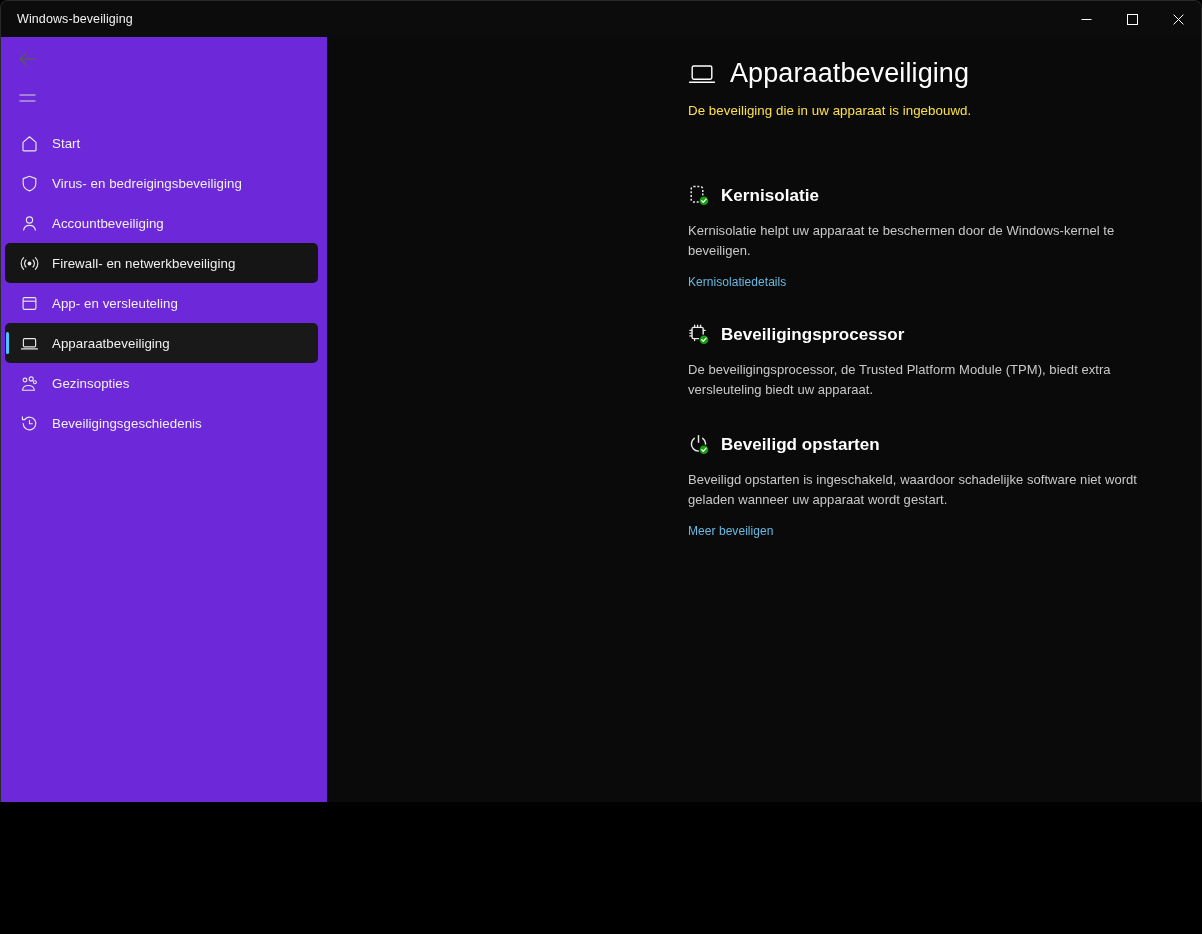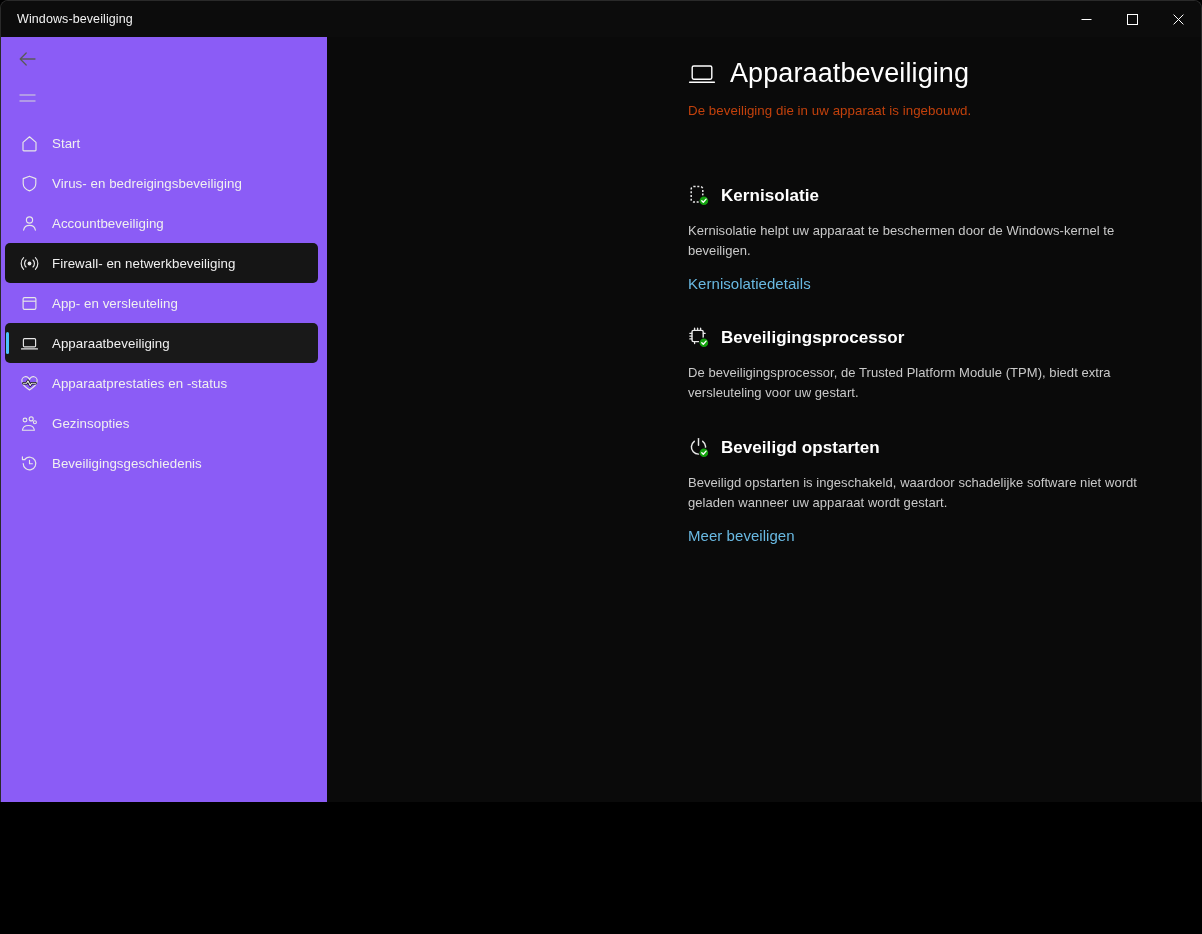--- a/index.html
+++ b/index.html
@@ -62,21 +62,21 @@
     top: 36px; left: 0;
     width: 1200px;
     height: 896px;
     display: flex;
   }
 
   
   #sidebar {
     width: 326px;
     height: 100%;
-    background: #8b5cf6;
+    background: #6d28d9;
     position: relative;
     flex: 0 0 326px;
   }
 
   .nav-top-btn {
     width: 40px;
     height: 36px;
     display: flex;
     align-items: center;
     justify-content: center;
@@ -169,21 +169,21 @@
   #page-title {
     font-size: 27px;
     font-weight: 300;
     color: #ffffff;
     letter-spacing: 0.1px;
     white-space: nowrap;
   }
   #page-subtitle {
     margin-top: 14px;
     font-size: 13.3px;
-    color: #c2410c;
+    color: #fde047;
     letter-spacing: 0.05px;
   }
 
   #sections {
     position: absolute;
     left: 361px;
     top: 148px;
     width: 500px;
   }
   .section { margin-bottom: 34px; }
@@ -203,21 +203,21 @@
   .section-desc {
     font-size: 13px;
     line-height: 1.56;
     color: #c9c9c9;
     letter-spacing: 0.05px;
     max-width: 492px;
   }
   .section-link {
     display: inline-block;
     margin-top: 13px;
-    font-size: 15px;
+    font-size: 12px;
     color: #69b9e2;
     text-decoration: none;
     letter-spacing: 0.05px;
   }
 </style>
 </head>
 <body>
 
 <div id="window">
 
@@ -322,31 +322,20 @@
           <span class="nav-accent"></span>
           <span class="nav-icon">
             <svg width="19" height="19" viewBox="0 0 19 19">
               <rect x="3.4" y="4.6" width="12.2" height="8.3" rx="1.1" fill="none" stroke="#e8e8e8" stroke-width="1.15"></rect>
               <line x1="1.5" y1="14.9" x2="17.5" y2="14.9" stroke="#e8e8e8" stroke-width="1.15" stroke-linecap="round"></line>
             </svg>
           </span>
           <span class="nav-label">Apparaatbeveiliging</span>
         </li>
 
-        <li class="nav-item">
-
-          <span class="nav-icon">
-            <svg width="19" height="19" viewBox="0 0 19 19">
-              <path d="M9.5 16 C4.4 12.4 2 10.2 2 7.4 A3.6 3.6 0 0 1 9.5 5.6 A3.6 3.6 0 0 1 17 7.4 C17 10.2 14.6 12.4 9.5 16 Z" fill="none" stroke="#e8e8e8" stroke-width="1.15" stroke-linejoin="round"></path>
-              <path d="M3.4 9.2 H6.6 L8 6.9 L10.2 11.4 L11.6 9.2 H15.5" fill="none" stroke="#0a0a0a" stroke-width="2.6" stroke-linejoin="round" stroke-linecap="round"></path>
-              <path d="M3.4 9.2 H6.6 L8 6.9 L10.2 11.4 L11.6 9.2 H15.5" fill="none" stroke="#e8e8e8" stroke-width="1.15" stroke-linejoin="round" stroke-linecap="round"></path>
-            </svg>
-          </span>
-          <span class="nav-label">Apparaatprestaties en -status</span>
-        </li>
 
         <li class="nav-item">
 
           <span class="nav-icon">
             <svg width="19" height="19" viewBox="0 0 19 19">
               <circle cx="5.0" cy="6.0" r="1.9" fill="none" stroke="#e8e8e8" stroke-width="1.1"></circle>
               <circle cx="11.2" cy="4.9" r="2.0" fill="none" stroke="#e8e8e8" stroke-width="1.1"></circle>
               <circle cx="14.9" cy="8.3" r="1.5" fill="none" stroke="#e8e8e8" stroke-width="1.1"></circle>
               <path d="M2.4 16.2 c0.4 -3.1 2.8 -4.7 6.0 -4.7 c3.2 0 5.6 1.6 6.0 4.7 Z" fill="none" stroke="#e8e8e8" stroke-width="1.1" stroke-linejoin="round"></path>
             </svg>
@@ -423,21 +412,21 @@
                 <line x1="1.8" y1="9.1" x2="3.9" y2="9.1"></line>
                 <line x1="1.8" y1="11.9" x2="3.9" y2="11.9"></line>
                 <line x1="15.3" y1="6.3" x2="17.2" y2="6.3"></line>
               </g>
               <circle cx="15.9" cy="15.7" r="5.1" fill="#0a0a0a"></circle>
               <circle cx="15.9" cy="15.7" r="4.3" fill="#13a10e"></circle>
               <path d="M13.8 15.8 L15.3 17.3 L18.1 14.1" fill="none" stroke="#ffffff" stroke-width="1.35" stroke-linecap="round" stroke-linejoin="round"></path>
             </svg>
             <h2 class="section-title">Beveiligingsprocessor</h2>
           </div>
-          <p class="section-desc">De beveiligingsprocessor, de Trusted Platform Module (TPM), biedt extra versleuteling voor uw gestart.</p>
+          <p class="section-desc">De beveiligingsprocessor, de Trusted Platform Module (TPM), biedt extra versleuteling biedt uw apparaat.</p>
         </section>
 
         <section class="section">
           <div class="section-head">
             <svg class="section-icon" viewBox="0 0 22 22">
               <path d="M6.3 4.3 a7.1 7.1 0 1 0 8.4 0" fill="none" stroke="#e8e8e8" stroke-width="1.45" stroke-linecap="round"></path>
               <line x1="10.5" y1="1.6" x2="10.5" y2="8.2" stroke="#e8e8e8" stroke-width="1.45" stroke-linecap="round"></line>
               <circle cx="15.9" cy="15.7" r="5.1" fill="#0a0a0a"></circle>
               <circle cx="15.9" cy="15.7" r="4.3" fill="#13a10e"></circle>
               <path d="M13.8 15.8 L15.3 17.3 L18.1 14.1" fill="none" stroke="#ffffff" stroke-width="1.35" stroke-linecap="round" stroke-linejoin="round"></path>

